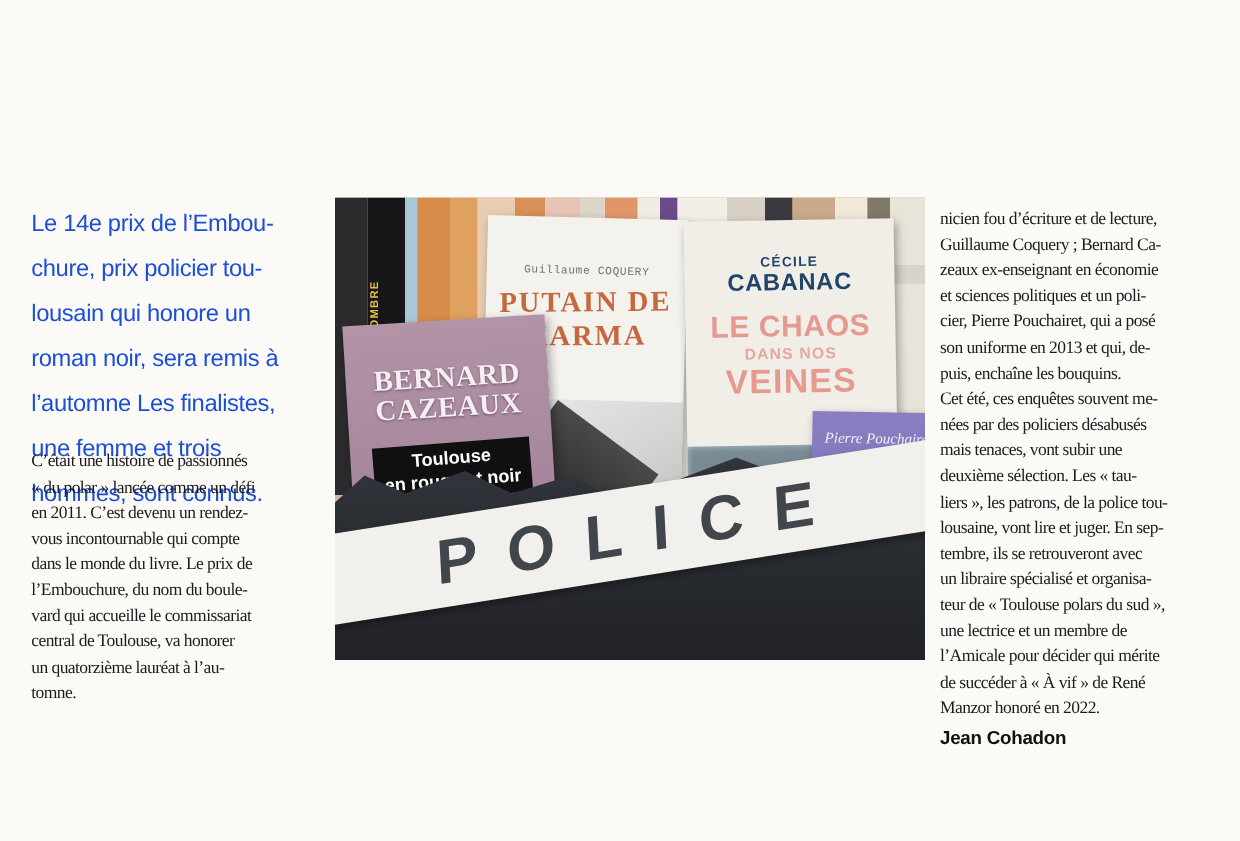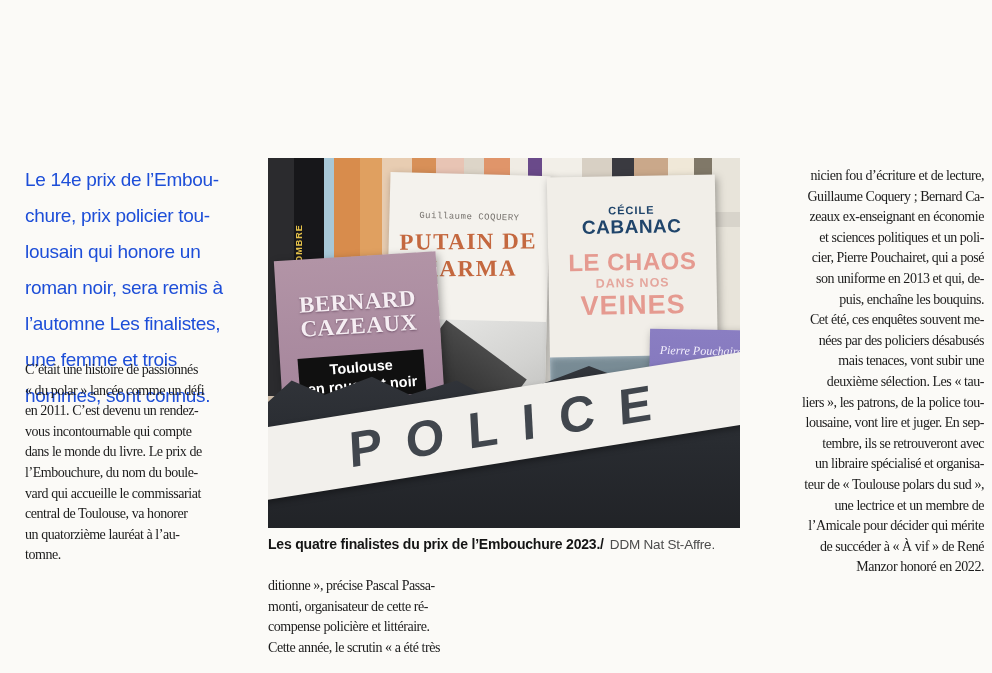--- a/index.html
+++ b/index.html
@@ -25,21 +25,21 @@
   
   .bodytxt{
     font-family:"Liberation Serif",serif;
     font-size:14px;line-height:20.6px;letter-spacing:-0.45px;color:#1c1c1c;
   }
   .col-left2{position:absolute;left:25px;top:360px;width:236px;}
   .col-left3{position:absolute;left:25px;top:566px;width:236px;}
   .col-mid1{position:absolute;left:268px;top:576px;width:232px;}
   .col-mid2{position:absolute;left:512px;top:576px;width:228px;}
   .col-right{position:absolute;left:752px;top:166px;width:232px;}
-  .col-right .para{margin:0 0 0 0;text-align:right;}
+  .col-right .para{margin:0 0 0 0;}
   .byline{
     font-family:"Liberation Sans",sans-serif;font-weight:700;
     font-size:15px;color:#111;margin-top:4px;letter-spacing:-0.2px;
   }
   
   .photo{
     position:absolute;left:268px;top:158px;width:472px;height:370px;
     background:#c9b9a6;overflow:hidden;
   }
   .spines{position:absolute;left:0;top:0;width:474px;height:238px;display:flex;}
@@ -226,29 +226,21 @@
           <div class="arch a2"></div>
       </div>
     </div>
 
     <div class="cloth"></div>
     <div class="police-band">
       <span>POLICE</span>
     </div>
   </div>
 
-  <div class="caption">
-    <span class="cap-b">Les quatre finalistes du prix de l’Embouchure 2023./</span>
-    <span class="cap-c">DDM Nat St-Affre.</span>
-  </div>
-
-  <div class="col-mid1 bodytxt pre">ditionne », précise Pascal Passa-
-monti, organisateur de cette ré-
-compense policière et littéraire.
-Cette année, le scrutin « a été très</div>
+
 
   <div class="col-right">
     <div class="bodytxt pre para">nicien fou d’écriture et de lecture,
 Guillaume Coquery ; Bernard Ca-
 zeaux ex-enseignant en économie
 et sciences politiques et un poli-
 cier, Pierre Pouchairet, qui a posé
 son uniforme en 2013 et qui, de-
 puis, enchaîne les bouquins.</div>
     <div class="bodytxt pre para">Cet été, ces enquêtes souvent me-
@@ -257,15 +249,16 @@
 deuxième sélection. Les « tau-
 liers », les patrons, de la police tou-
 lousaine, vont lire et juger. En sep-
 tembre, ils se retrouveront avec
 un libraire spécialisé et organisa-
 teur de « Toulouse polars du sud »,
 une lectrice et un membre de
 l’Amicale pour décider qui mérite
 de succéder à « À vif » de René
 Manzor honoré en 2022.</div>
+    <div class="byline">Jean Cohadon</div>
   </div>
 
 </div>
 
 </body></html>

